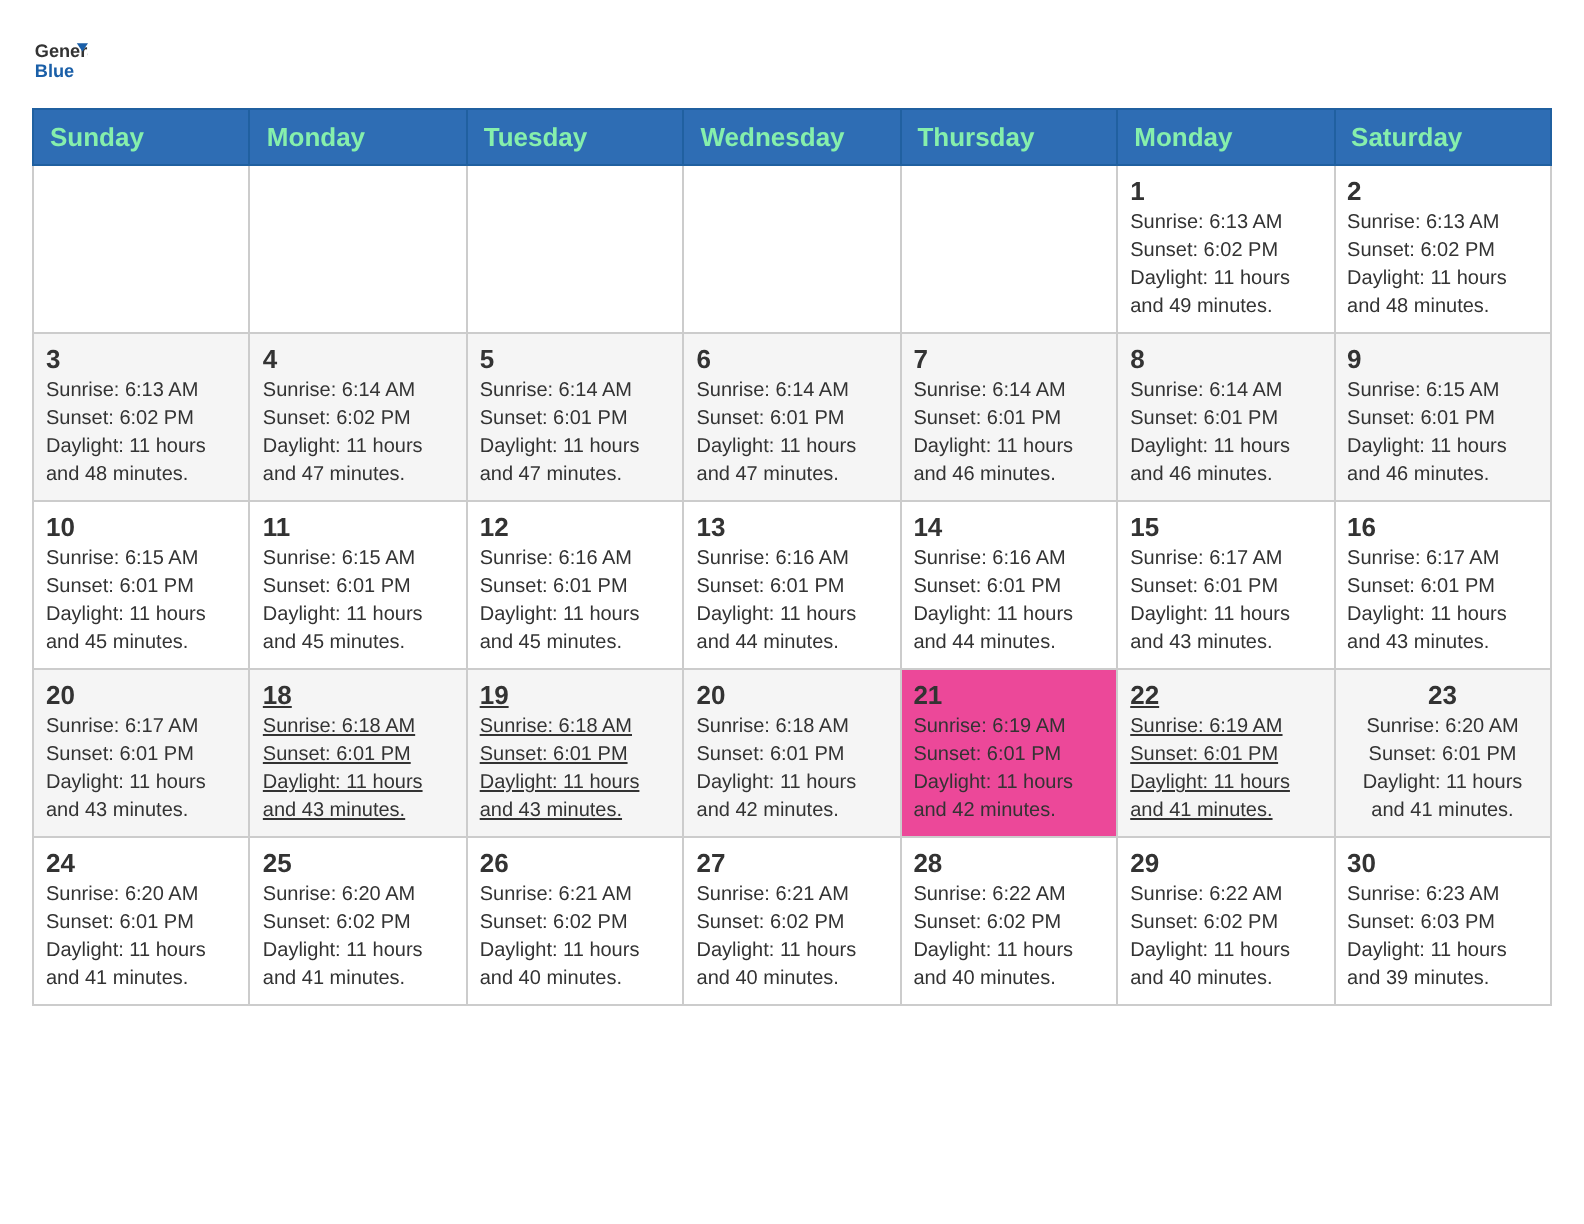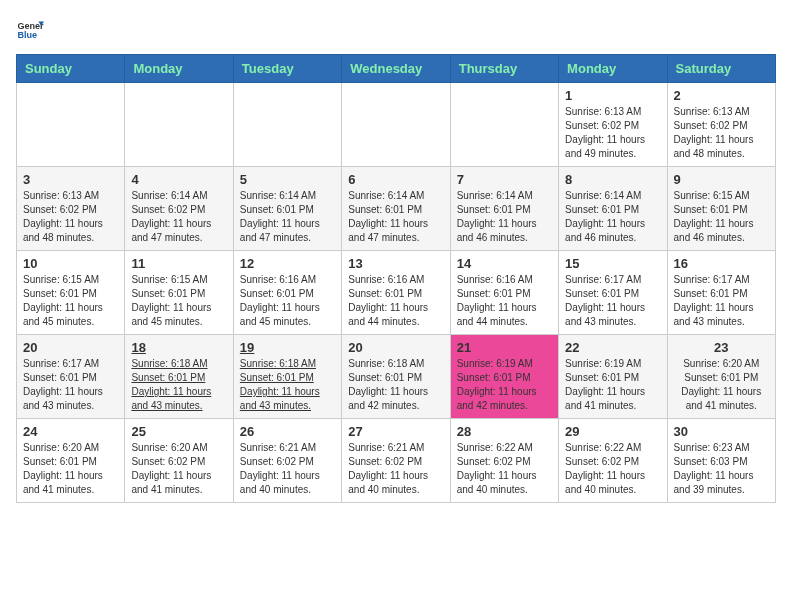--- a/index.html
+++ b/index.html
@@ -252,21 +252,21 @@
           <div class="day-info" style="white-space: pre-line;">Sunrise: 6:18 AM
 Sunset: 6:01 PM
 Daylight: 11 hours and 42 minutes.</div>
         </td>
         <td style="background: #ec4899;">
           <span class="day-number">21</span>
           <div class="day-info" style="white-space: pre-line;">Sunrise: 6:19 AM
 Sunset: 6:01 PM
 Daylight: 11 hours and 42 minutes.</div>
         </td>
-        <td style="background: rgb(245, 245, 245);">
+        <td style="background: rgb(245, 245, 245); text-decoration: underline;">
           <span class="day-number">22</span>
           <div class="day-info" style="white-space: pre-line;">Sunrise: 6:19 AM
 Sunset: 6:01 PM
 Daylight: 11 hours and 41 minutes.</div>
         </td>
         <td style="background: rgb(245, 245, 245); text-align: center;">
           <span class="day-number">23</span>
           <div class="day-info" style="white-space: pre-line;">Sunrise: 6:20 AM
 Sunset: 6:01 PM
 Daylight: 11 hours and 41 minutes.</div>

